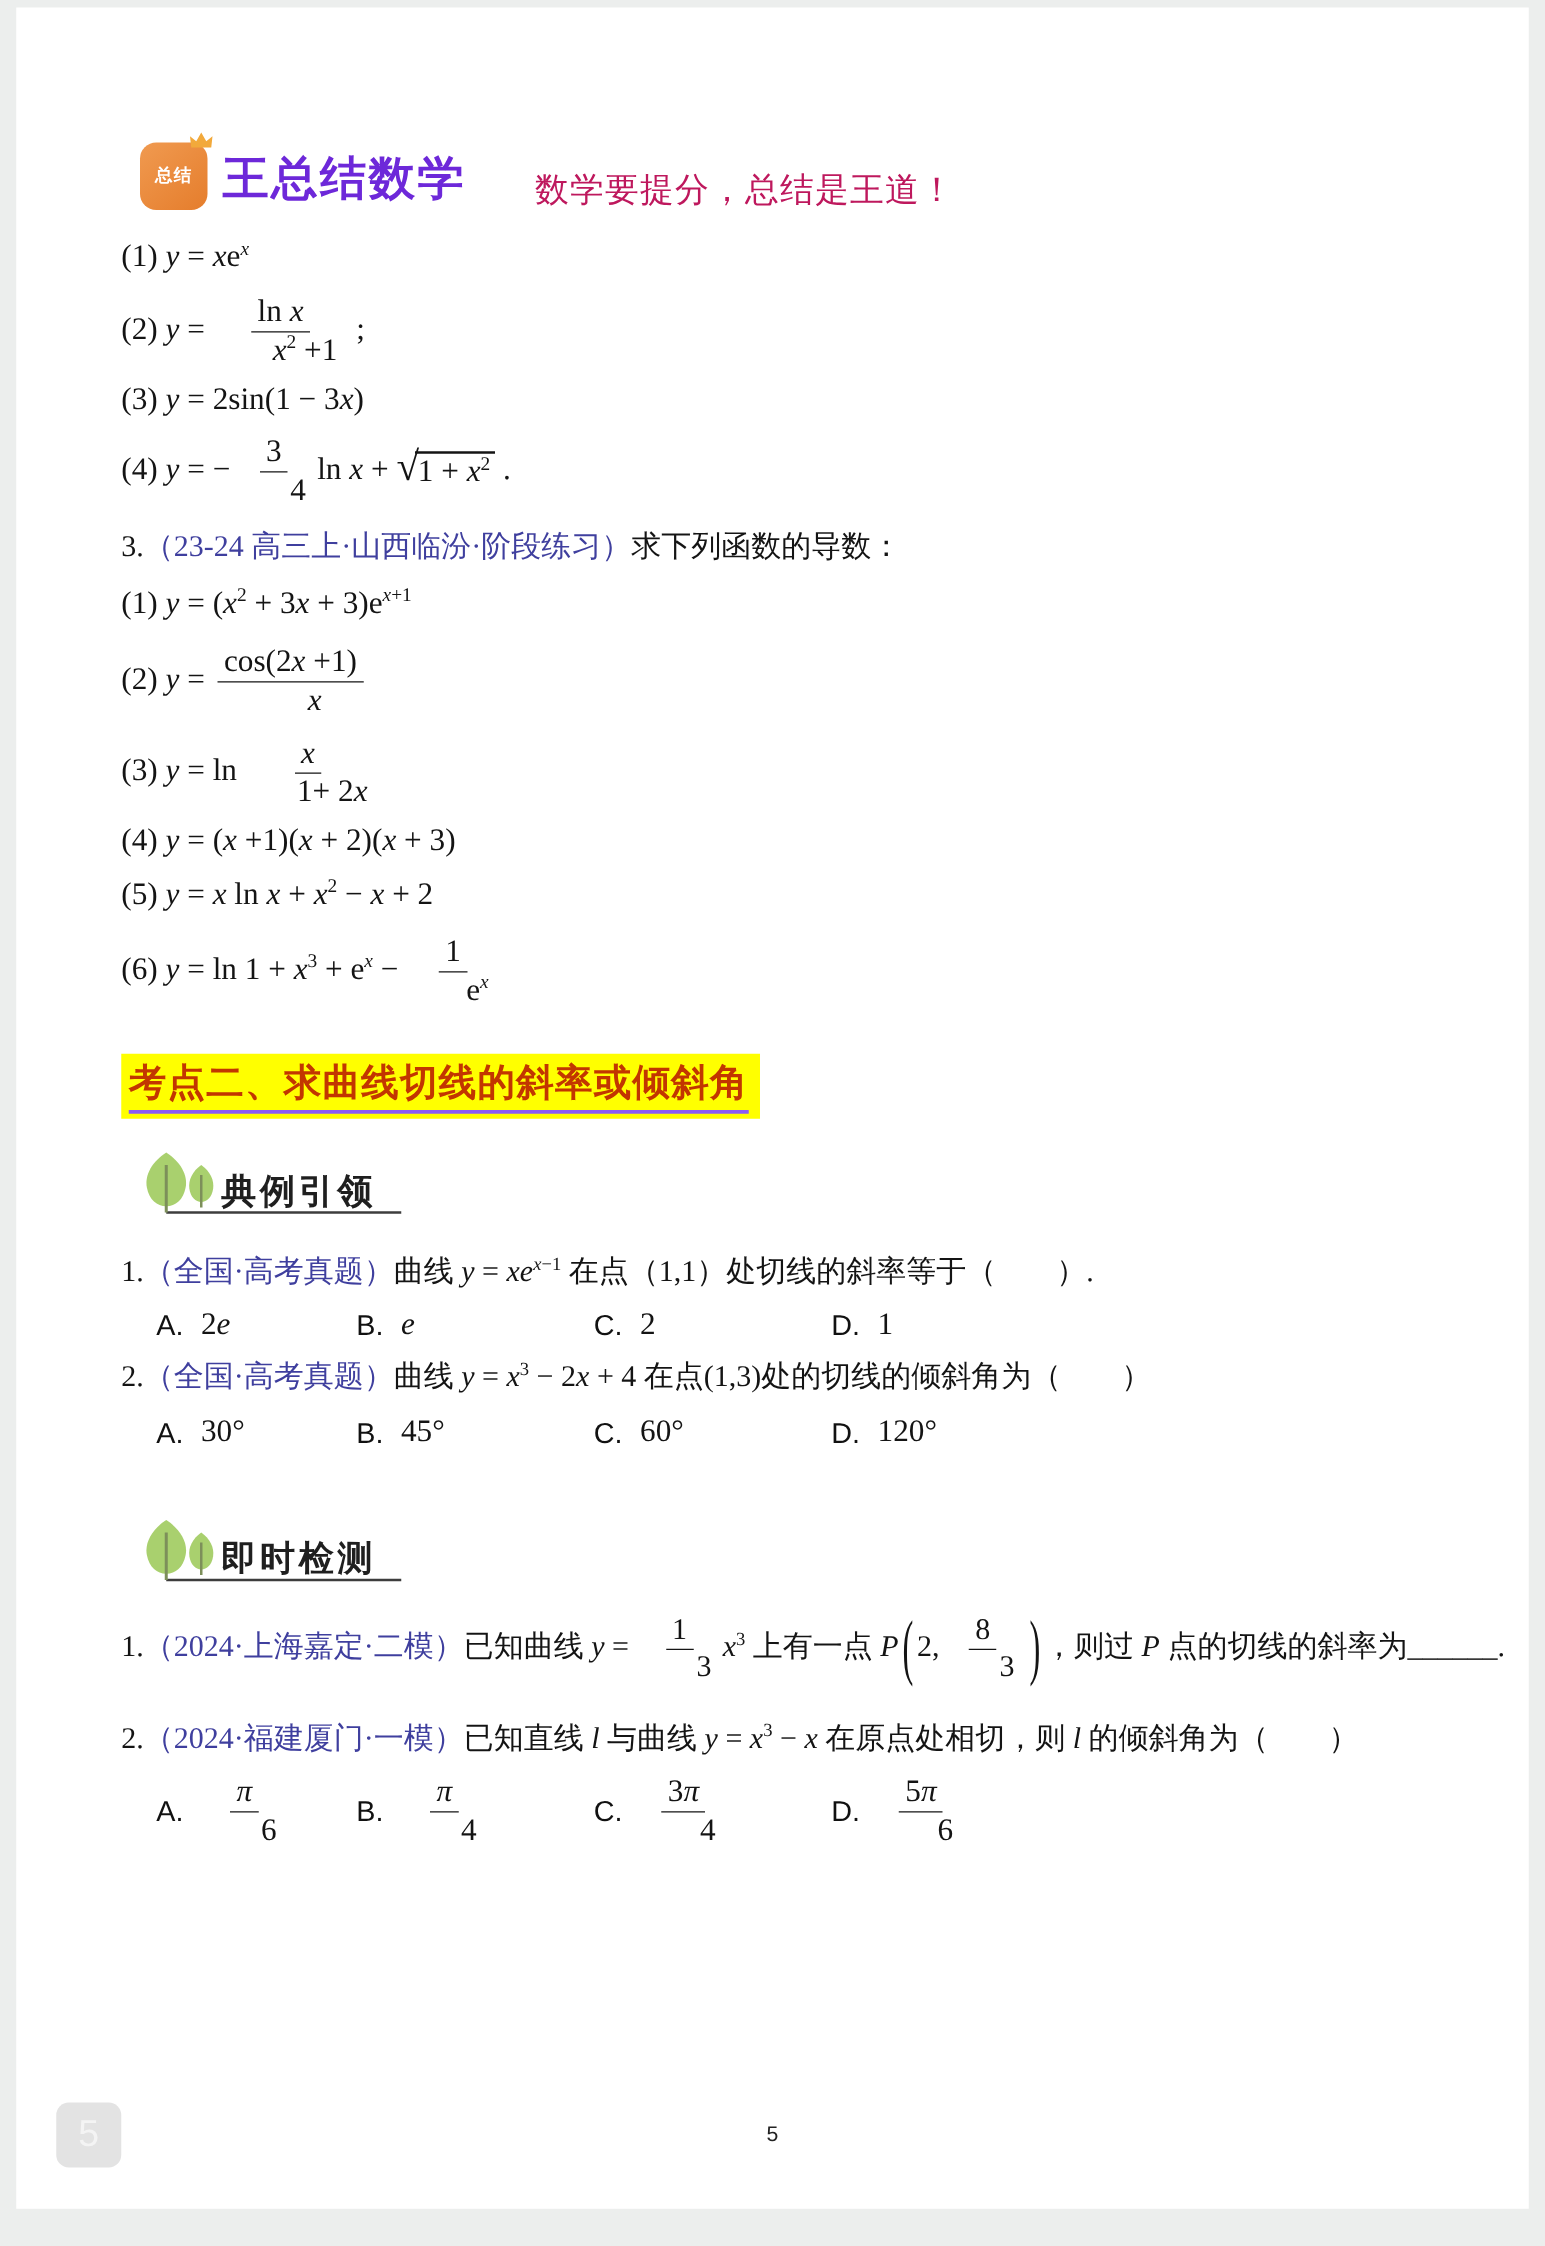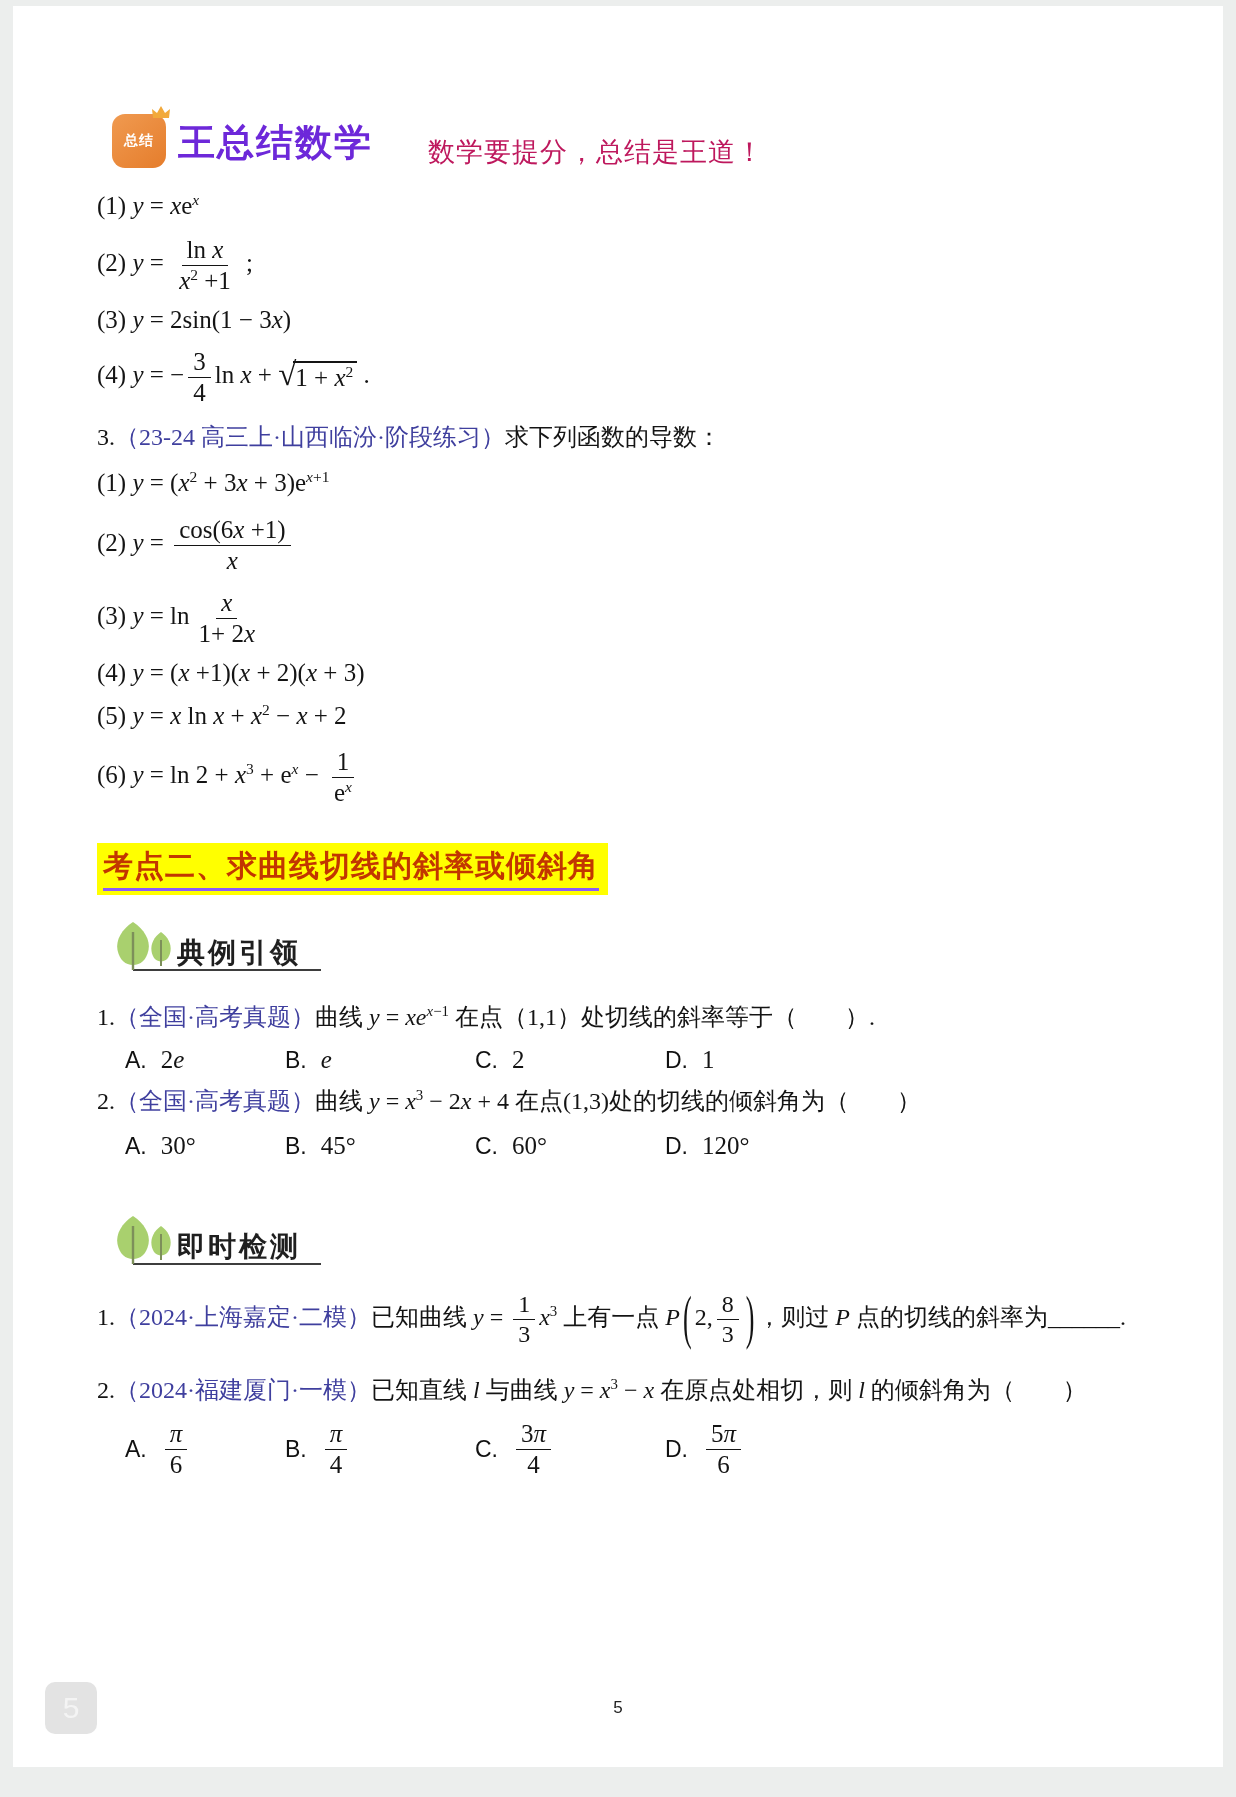--- a/index.html
+++ b/index.html
@@ -42,21 +42,21 @@
   .fline.stem{font-size:24px;}
   .math{display:inline-block;}
   .tk-i{font-style:italic;}
   .tk-b{color:#3f3f9e;}
   sup.tk-sup{font-size:0.62em;line-height:0;}
   .frac{
     display:inline-flex;flex-direction:column;align-items:center;
     vertical-align:middle;margin:0 4px;line-height:1.12;text-align:center;
   }
   .frac > .num{border-bottom:1.6px solid #141414;padding:0 5px 1px;}
-  .frac > .den{padding:1px 5px 0;}
+  .frac > .den{padding:1px 5px 0;margin-left:39px;}
   .sqrt{display:inline-flex;align-items:flex-start;vertical-align:middle;}
   .sqrt .radical{font-size:1.32em;line-height:1;margin-right:-3px;transform:translateY(-3px);}
   .sqrt .radicand{border-top:2px solid #141414;padding:1px 4px 0 2px;}
   .bigparen{
     display:inline-block;transform:scaleY(2.25);font-size:26px;
     font-weight:300;margin:0 3px;vertical-align:middle;
   }
   
   .section-title{
     position:absolute;left:97px;top:843px;
@@ -131,38 +131,38 @@
   </div>
 
 <div class="fline stem" style="top:420px;height:34px;">
     <span class="math"><span class="tk-r">3.</span><span class="tk-b">（23-24 高三上·山西临汾·阶段练习）</span><span class="tk-r">求下列函数的导数：</span></span>
   </div>
 <div class="fline" style="top:463px;height:40px;">
     <span class="math"><span class="tk-r">(1) </span><span class="tk-i">y</span><span class="tk-r"> = (</span><span class="tk-i">x</span><sup class="tk-sup"><span class="tk-r">2</span></sup><span class="tk-r"> + 3</span><span class="tk-i">x</span><span class="tk-r"> + 3)e</span><sup class="tk-sup"><span class="tk-i">x</span><span class="tk-r">+1</span></sup></span>
   </div>
 <div class="fline" style="top:516px;height:58px;">
     <span class="math"><span class="tk-r">(2) </span><span class="tk-i">y</span><span class="tk-r"> = </span><span class="frac">
-        <span class="num"><span class="tk-r">cos(6</span><span class="tk-i">x</span><span class="tk-r"> +1)</span></span>
+        <span class="num"><span class="tk-r">cos(2</span><span class="tk-i">x</span><span class="tk-r"> +1)</span></span>
         <span class="den"><span class="tk-i">x</span></span>
       </span></span>
   </div>
 <div class="fline" style="top:588px;height:60px;">
     <span class="math"><span class="tk-r">(3) </span><span class="tk-i">y</span><span class="tk-r"> = ln</span><span class="frac">
         <span class="num"><span class="tk-i">x</span></span>
         <span class="den"><span class="tk-r">1+ 2</span><span class="tk-i">x</span></span>
       </span></span>
   </div>
 <div class="fline" style="top:656px;height:34px;">
     <span class="math"><span class="tk-r">(4) </span><span class="tk-i">y</span><span class="tk-r"> = (</span><span class="tk-i">x</span><span class="tk-r"> +1)(</span><span class="tk-i">x</span><span class="tk-r"> + 2)(</span><span class="tk-i">x</span><span class="tk-r"> + 3)</span></span>
   </div>
 <div class="fline" style="top:699px;height:34px;">
     <span class="math"><span class="tk-r">(5) </span><span class="tk-i">y</span><span class="tk-r"> = </span><span class="tk-i">x</span><span class="tk-r"> ln </span><span class="tk-i">x</span><span class="tk-r"> + </span><span class="tk-i">x</span><sup class="tk-sup"><span class="tk-r">2</span></sup><span class="tk-r"> − </span><span class="tk-i">x</span><span class="tk-r"> + 2</span></span>
   </div>
 <div class="fline" style="top:746px;height:62px;">
-    <span class="math"><span class="tk-r">(6) </span><span class="tk-i">y</span><span class="tk-r"> = ln 2 + </span><span class="tk-i">x</span><sup class="tk-sup"><span class="tk-r">3</span></sup><span class="tk-r"> + e</span><sup class="tk-sup"><span class="tk-i">x</span></sup><span class="tk-r"> − </span><span class="frac">
+    <span class="math"><span class="tk-r">(6) </span><span class="tk-i">y</span><span class="tk-r"> = ln 1 + </span><span class="tk-i">x</span><sup class="tk-sup"><span class="tk-r">3</span></sup><span class="tk-r"> + e</span><sup class="tk-sup"><span class="tk-i">x</span></sup><span class="tk-r"> − </span><span class="frac">
         <span class="num"><span class="tk-r">1</span></span>
         <span class="den"><span class="tk-r">e</span><sup class="tk-sup"><span class="tk-i">x</span></sup></span>
       </span></span>
   </div>
 
 <div class="section-title">
   <span>考点二、求曲线切线的斜率或倾斜角</span>
 </div>
 
 <div class="badge" style="top:920px;">

